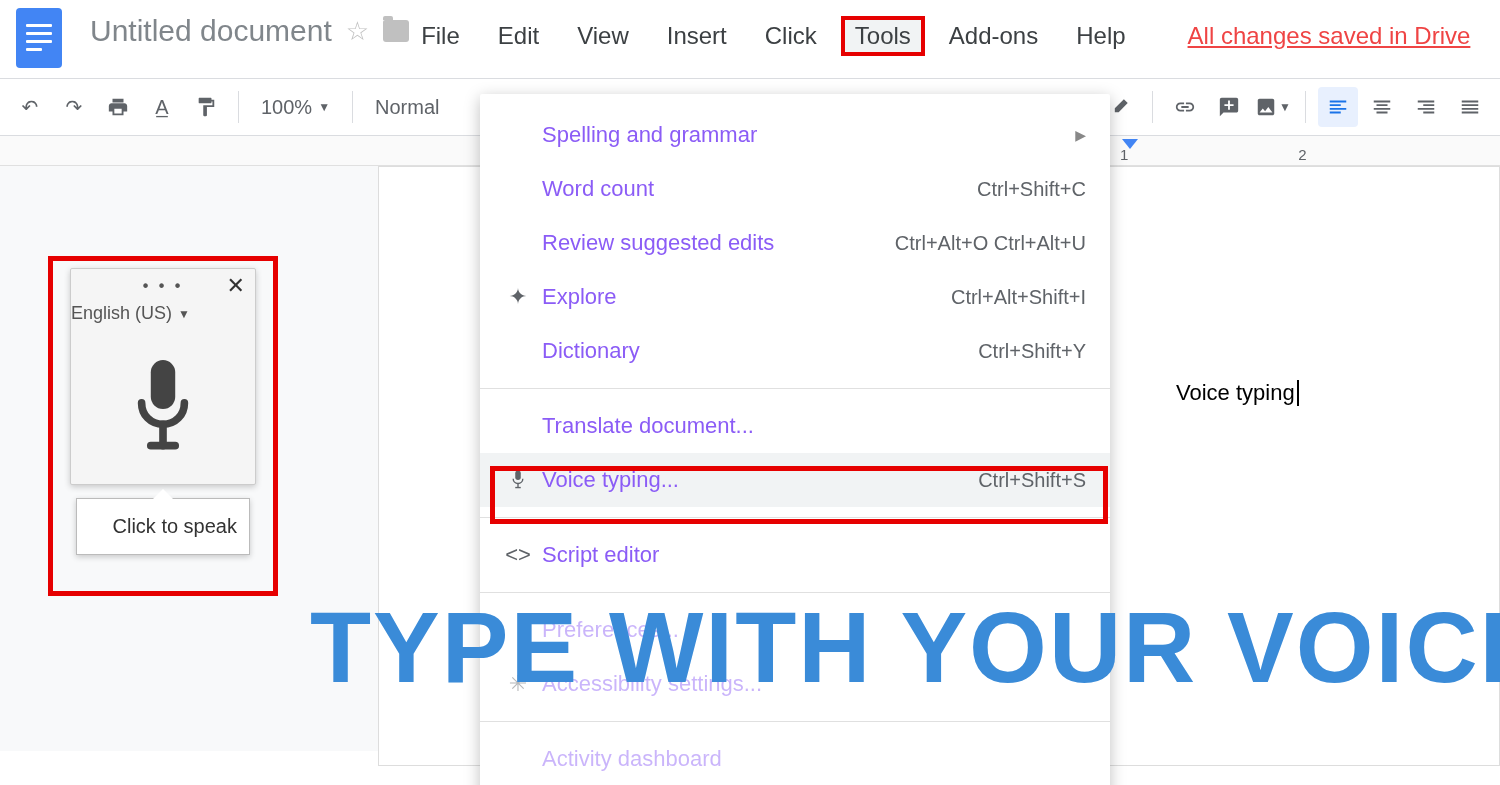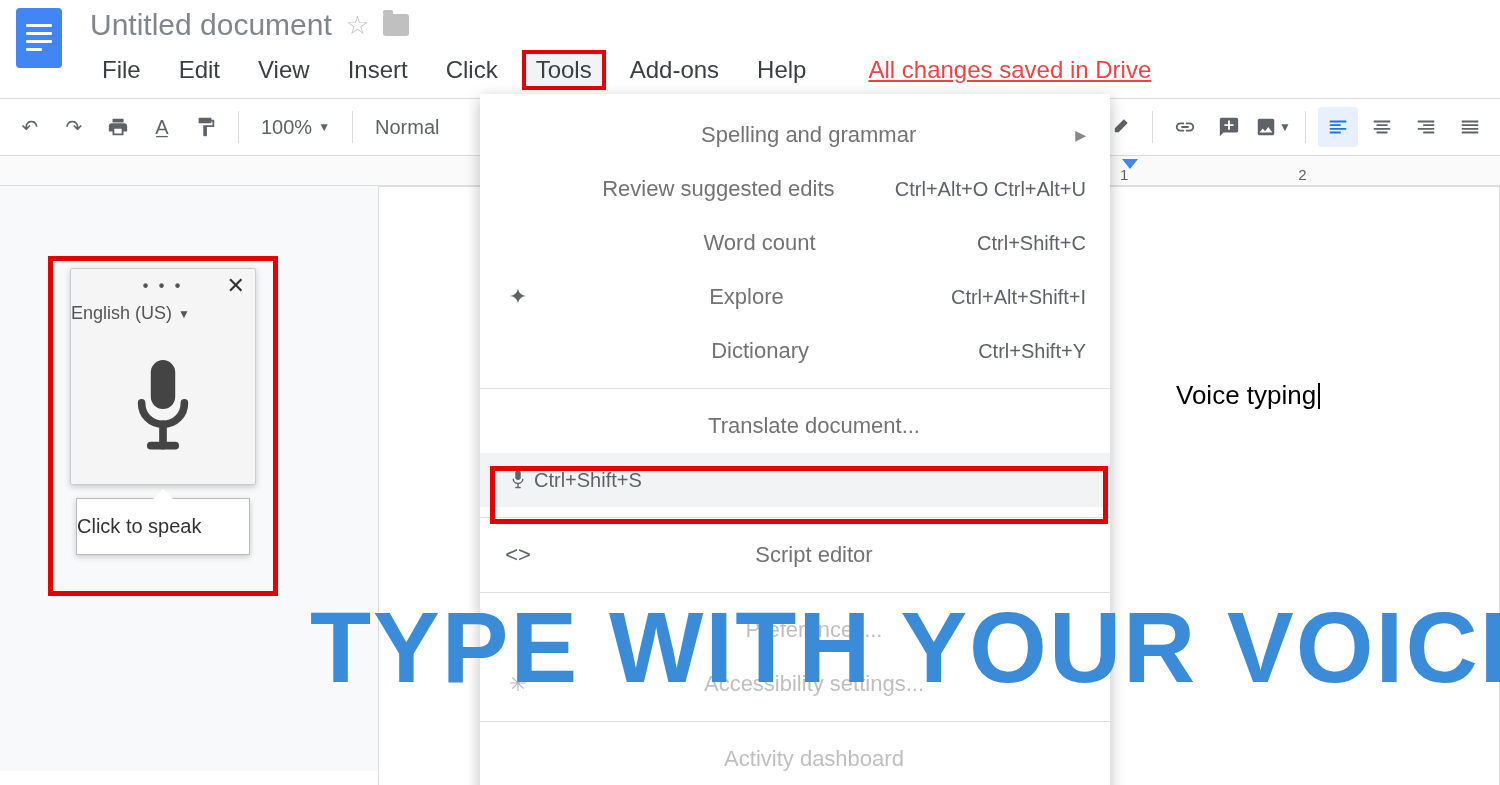--- a/index.html
+++ b/index.html
@@ -25,21 +25,21 @@
     position: relative;
     flex-shrink: 0;
     margin-right: 28px;
   }
   .docs-icon::before, .docs-icon::after {
     content:""; position:absolute; left:10px; right:10px;
     height:3px; background:#fff; border-radius:1px;
   }
   .docs-icon::before { top:16px; box-shadow:0 8px 0 #fff, 0 16px 0 #fff; }
   .docs-icon::after { top:40px; width:16px; }
-  .title-area { display:flex; flex-direction:column; }
+  .title-area { display:flex; }
   .doc-title-row { display:flex; align-items:center; gap:14px; }
   .doc-title { font-size:30px; color:#80868b; font-weight:400; }
   .star-icon { font-size:26px; color:#c0c0c0; }
   .folder-icon { width:26px; height:22px; background:#c0c0c0; border-radius:2px 3px 3px 3px; position:relative; }
   .folder-icon::before { content:""; position:absolute; top:-4px; left:0; width:10px; height:4px; background:#c0c0c0; border-radius:2px 2px 0 0;}
   .menubar { display:flex; align-items:center; gap:14px; margin-top:10px; font-size:24px; color:#3c4043; }
   .menu-item { padding:4px 12px; cursor:pointer; }
   .menu-item.highlight { outline:4px solid #e60000; outline-offset:-2px; background:#f1f3f4; }
   .saved-label { color:#ef4444; text-decoration:underline; margin-left:36px; }
 
@@ -62,49 +62,49 @@
   .tb-right { margin-left:auto; display:flex; align-items:center; gap:4px;}
 
   
   .ruler-area { display:flex; height:30px; border-bottom:1px solid #e0e0e0; align-items:flex-end; padding-left:1120px; position:relative; background:#fafafa;}
   .ruler-tab { width:16px; height:10px; background:#4285f4; clip-path:polygon(0 0,100% 0,50% 100%); position:absolute; left:1122px; top:3px;}
   .ruler-nums { display:flex; gap:170px; font-size:15px; color:#5f6368; padding-bottom:2px;}
 
   
   .doc-area { position:relative; background:#f8f9fa; height:calc(785px - 200px); }
   .page { position:absolute; left:378px; top:0; width:1122px; height:600px; background:#fff; border:1px solid #ddd;}
-  .doc-text { position:absolute; left:1176px; top:380px; font-size:26px; color:#000; display:flex; align-items:center;}
+  .doc-text { position:absolute; left:1176px; top:380px; font-size:22px; color:#000; display:flex; align-items:center;}
   .cursor-bar { width:2px; height:26px; background:#000; margin-left:2px;}
 
   
   .voice-box-wrap { position:absolute; left:48px; top:256px; width:230px; height:340px; border:5px solid #e60000; }
   .voice-widget { position:absolute; left:70px; top:268px; width:186px; background:#f5f5f5; border:1px solid #ccc; border-radius:2px; box-shadow:0 2px 6px rgba(0,0,0,.2);}
   .vw-header { display:flex; justify-content:center; align-items:center; height:34px; position:relative; }
   .vw-dots { letter-spacing:3px; font-weight:bold; color:#555;}
   .vw-close { position:absolute; right:10px; top:4px; font-size:22px; color:#333; cursor:pointer;}
   .vw-lang { display:flex; justify-content:flex-start; align-items:center; gap:6px; font-size:18px; color:#555; padding-bottom:10px; cursor:pointer;}
   .vw-mic { display:flex; justify-content:center; align-items:center; height:150px;}
   .vw-mic svg { width:80px; height:110px;}
-  .speak-tip { position:absolute; left:76px; top:498px; width:174px; background:#fff; border:1px solid #bbb; box-shadow:0 2px 6px rgba(0,0,0,.2); padding:16px 0; text-align:left; font-size:20px; color:#333;}
+  .speak-tip { position:absolute; left:76px; top:498px; width:174px; background:#fff; border:1px solid #bbb; box-shadow:0 2px 6px rgba(0,0,0,.2); padding:16px 12px; text-align:right; font-size:20px; color:#333;}
   .speak-tip::before { content:""; position:absolute; top:-10px; left:50%; transform:translateX(-50%); border-left:10px solid transparent; border-right:10px solid transparent; border-bottom:10px solid #fff;}
   .speak-tip::after { content:""; position:absolute; top:-11px; left:50%; transform:translateX(-50%); border-left:11px solid transparent; border-right:11px solid transparent; border-bottom:11px solid #bbb; z-index:-1;}
 
   
   .dropdown {
     position:absolute; left:480px; top:94px;
     width:630px; background:#fff;
     box-shadow:0 4px 16px rgba(0,0,0,.25);
     border-radius:2px;
     padding:14px 0;
     font-size:22px;
   }
   .dd-row { display:flex; align-items:center; height:54px; padding:0 24px 0 22px; cursor:pointer;}
   .dd-row:hover, .dd-row.hover { background:#f1f3f4;}
   .dd-icon { width:32px; display:flex; justify-content:center; color:#5f6368;}
-  .dd-label { flex:1; color:#737373; padding-left:8px;text-align:center;}
+  .dd-label { flex:1; color:#8b5cf6; padding-left:8px;}
   .dd-shortcut { color:#5f6368; font-size:20px;}
   .dd-sep { height:1px; background:#e0e0e0; margin:10px 0;}
   .dd-arrow { color:#888; font-size:14px;}
   .dd-row.dimmed { opacity:.45; }
   .voice-highlight { position:absolute; left:490px; top:466px; width:618px; height:58px; border:5px solid #e60000; pointer-events:none; z-index:20;}
 
   
   .overlay-text {
     position:absolute; left:310px; top:590px;
     font-size:100px; font-weight:700;
@@ -253,27 +253,27 @@
 <div class="speak-tip">Click to speak</div>
 
 <div class="dropdown">
   <div class="dd-row">
     <span class="dd-icon"></span>
     <span class="dd-label">Spelling and grammar</span>
     <span class="dd-arrow">▶</span>
   </div>
   <div class="dd-row">
     <span class="dd-icon"></span>
+    <span class="dd-label">Word count</span>
+    <span class="dd-shortcut">Ctrl+Shift+C</span>
+  </div>
+  <div class="dd-row">
+    <span class="dd-icon"></span>
     <span class="dd-label">Review suggested edits</span>
     <span class="dd-shortcut">Ctrl+Alt+O Ctrl+Alt+U</span>
-  </div>
-  <div class="dd-row">
-    <span class="dd-icon"></span>
-    <span class="dd-label">Word count</span>
-    <span class="dd-shortcut">Ctrl+Shift+C</span>
   </div>
   <div class="dd-row">
     <span class="dd-icon">✦</span>
     <span class="dd-label">Explore</span>
     <span class="dd-shortcut">Ctrl+Alt+Shift+I</span>
   </div>
   <div class="dd-row">
     <span class="dd-icon"></span>
     <span class="dd-label">Dictionary</span>
     <span class="dd-shortcut">Ctrl+Shift+Y</span>
@@ -285,20 +285,21 @@
   </div>
   <div class="dd-row hover">
     <span class="dd-icon">
       <svg width="18" height="22" viewBox="0 0 24 32">
           <rect x="8" y="2" width="8" height="14" rx="4" fill="#5f6368"></rect>
           <path d="M5 14c0 4 3 7 7 7s7-3 7-7" stroke="#5f6368" stroke-width="2" fill="none"></path>
           <line x1="12" y1="21" x2="12" y2="27" stroke="#5f6368" stroke-width="2"></line>
           <line x1="8" y1="27" x2="16" y2="27" stroke="#5f6368" stroke-width="2"></line>
         </svg>
     </span>
+    <span class="dd-label">Voice typing...</span>
     <span class="dd-shortcut">Ctrl+Shift+S</span>
   </div>
   <div class="dd-sep"></div>
   <div class="dd-row">
     <span class="dd-icon">&lt;&gt;</span>
     <span class="dd-label">Script editor</span>
   </div>
   <div class="dd-sep"></div>
   <div class="dd-row dimmed">
     <span class="dd-icon"></span>

